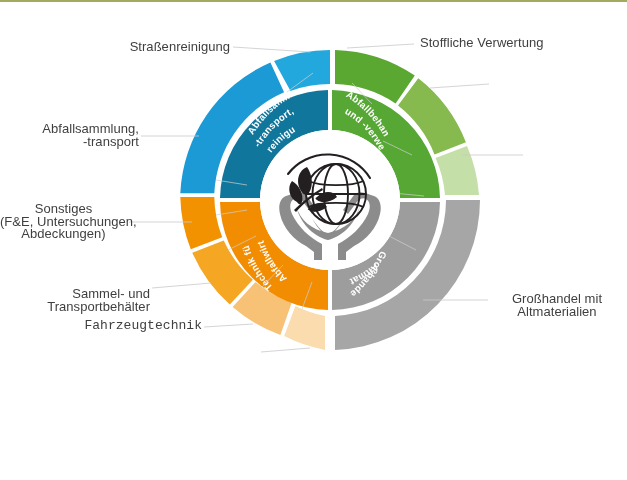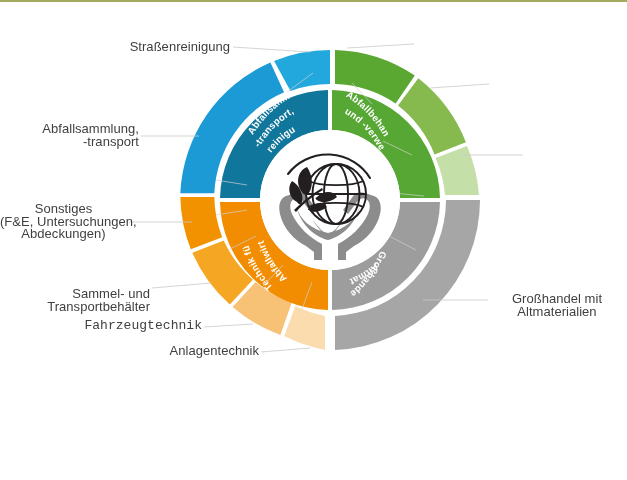--- a/index.html
+++ b/index.html
@@ -248,21 +248,21 @@
 
   <div class="label c" style="left:0px; top:203px; width:127px;">Sonstiges
 (F&amp;E, Untersuchungen,
 Abdeckungen)</div>
 
   <div class="label r" style="left:0px; top:288px; width:150px;">Sammel- und
 Transportbehälter</div>
 
   <div class="label r" style="left:0px; top:320px; width:202px;font-family:Liberation Mono, monospace;">Fahrzeugtechnik</div>
 
-  <div class="label r" style="left:0px; top:345px; width:259px;">Anlagentechnik</div>
-
+
+  <div class="label l" style="left:420px; top:37px; width:200px;">Stoffliche Verwertung</div>
 
 
 
   <div class="label c" style="left:492px; top:293px; width:130px;">Großhandel mit
 Altmaterialien</div>
 
 </div>
 
 </body></html>

